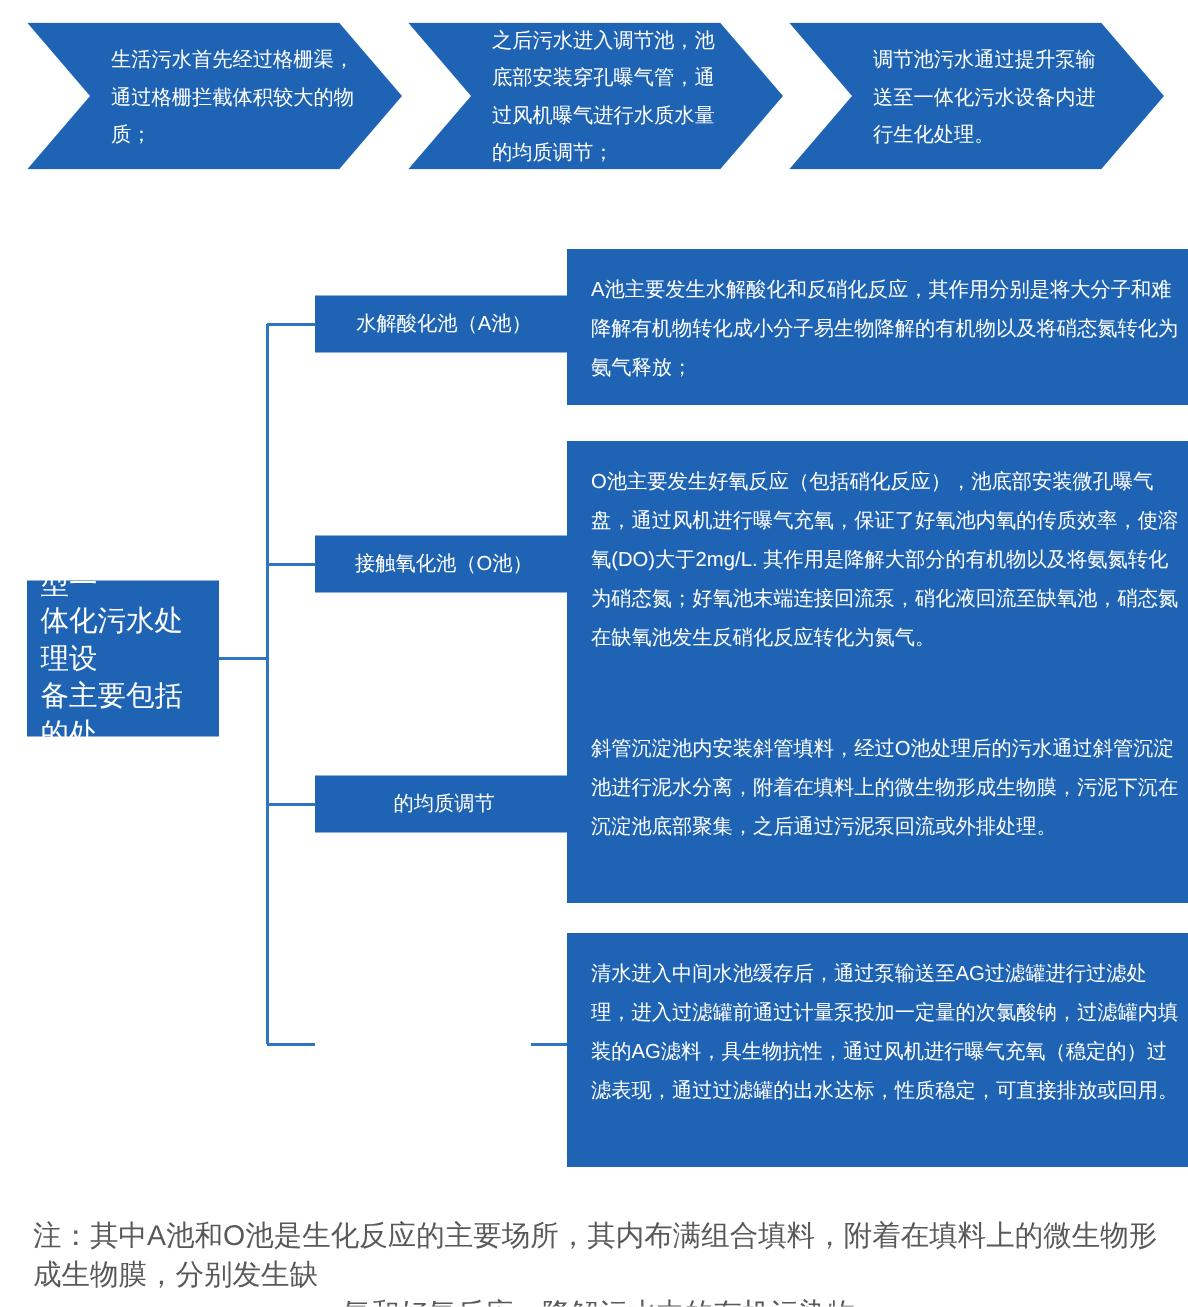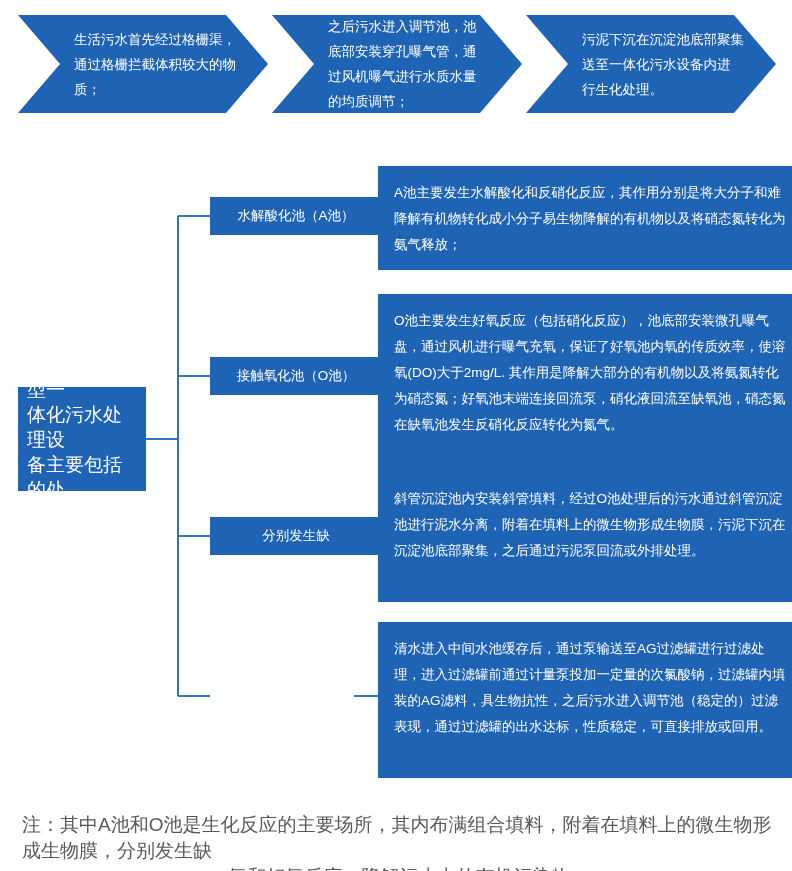--- a/index.html
+++ b/index.html
@@ -146,21 +146,21 @@
 底部安装穿孔曝气管，通
 过风机曝气进行水质水量
 的均质调节；</span>
   </div>
   <div class="chevron chevron-1">
     <span class="chev-text">生活污水首先经过格栅渠，
 通过格栅拦截体积较大的物
 质；</span>
   </div>
   <div class="chevron chevron-3">
-    <span class="chev-text">污泥下沉在沉淀池底部聚集
+    <span class="chev-text">调节池污水通过提升泵输
 送至一体化污水设备内进
 行生化处理。</span>
   </div>
 </div>
 
 <div id="tree">
 
   <svg id="tree-svg" width="792" height="650">
     <g stroke="#2E75C4" stroke-width="2" fill="none" shape-rendering="crispEdges">
 
@@ -187,33 +187,33 @@
 理单元有：</span>
   </div>
 
   <div class="node-box branch-label bl-1">
     <span class="node-text">水解酸化池（A池）</span>
   </div>
   <div class="node-box branch-label bl-2">
     <span class="node-text">接触氧化池（O池）</span>
   </div>
   <div class="node-box branch-label bl-3">
-    <span class="node-text">分别发生缺</span>
+    <span class="node-text">的均质调节</span>
   </div>
 
   <div class="node-box desc-box db-1">
     <span class="node-text">A池主要发生水解酸化和反硝化反应，其作用分别是将大分子和难降解有机物转化成小分子易生物降解的有机物以及将硝态氮转化为氨气释放；</span>
   </div>
   <div class="node-box desc-box db-2">
     <span class="node-text">O池主要发生好氧反应（包括硝化反应），池底部安装微孔曝气盘，通过风机进行曝气充氧，保证了好氧池内氧的传质效率，使溶氧(DO)大于2mg/L. 其作用是降解大部分的有机物以及将氨氮转化为硝态氮；好氧池末端连接回流泵，硝化液回流至缺氧池，硝态氮在缺氧池发生反硝化反应转化为氮气。</span>
   </div>
   <div class="node-box desc-box db-3">
     <span class="node-text">斜管沉淀池内安装斜管填料，经过O池处理后的污水通过斜管沉淀池进行泥水分离，附着在填料上的微生物形成生物膜，污泥下沉在沉淀池底部聚集，之后通过污泥泵回流或外排处理。</span>
   </div>
   <div class="node-box desc-box db-4">
-    <span class="node-text">清水进入中间水池缓存后，通过泵输送至AG过滤罐进行过滤处理，进入过滤罐前通过计量泵投加一定量的次氯酸钠，过滤罐内填装的AG滤料，具生物抗性，之后污水进入调节池（稳定的）过滤表现，通过过滤罐的出水达标，性质稳定，可直接排放或回用。</span>
+    <span class="node-text">清水进入中间水池缓存后，通过泵输送至AG过滤罐进行过滤处理，进入过滤罐前通过计量泵投加一定量的次氯酸钠，过滤罐内填装的AG滤料，具生物抗性，通过风机进行曝气充氧（稳定的）过滤表现，通过过滤罐的出水达标，性质稳定，可直接排放或回用。</span>
   </div>
 </div>
 
 <div id="footnote">
   <span class="fn-line1">注：其中A池和O池是生化反应的主要场所，其内布满组合填料，附着在填料上的微生物形成生物膜，分别发生缺</span>
   <span class="fn-line2">氧和好氧反应，降解污水中的有机污染物。</span>
 </div>
 
 </body></html>

